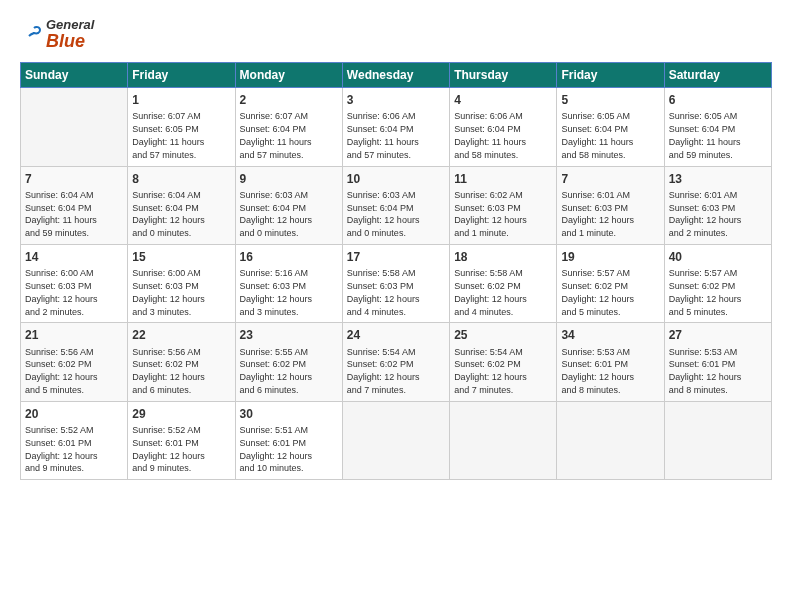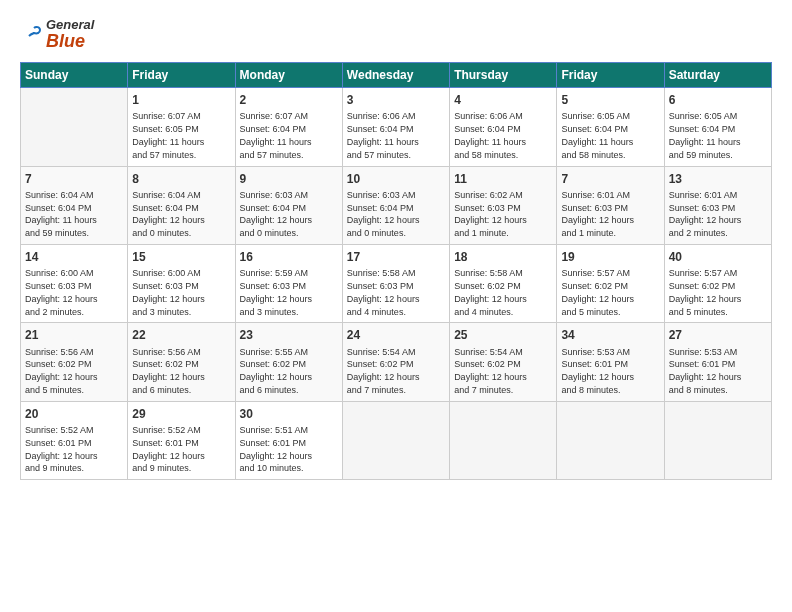--- a/index.html
+++ b/index.html
@@ -134,21 +134,21 @@
           <td><span class="day-num">8</span><span class="day-info">Sunrise: 6:04 AM</span><br><span class="day-info">Sunset: 6:04 PM</span><br><span class="day-info">Daylight: 12 hours</span><br><span class="day-info">and 0 minutes.</span></td>
           <td><span class="day-num">9</span><span class="day-info">Sunrise: 6:03 AM</span><br><span class="day-info">Sunset: 6:04 PM</span><br><span class="day-info">Daylight: 12 hours</span><br><span class="day-info">and 0 minutes.</span></td>
           <td><span class="day-num">10</span><span class="day-info">Sunrise: 6:03 AM</span><br><span class="day-info">Sunset: 6:04 PM</span><br><span class="day-info">Daylight: 12 hours</span><br><span class="day-info">and 0 minutes.</span></td>
           <td><span class="day-num">11</span><span class="day-info">Sunrise: 6:02 AM</span><br><span class="day-info">Sunset: 6:03 PM</span><br><span class="day-info">Daylight: 12 hours</span><br><span class="day-info">and 1 minute.</span></td>
           <td><span class="day-num">7</span><span class="day-info">Sunrise: 6:01 AM</span><br><span class="day-info">Sunset: 6:03 PM</span><br><span class="day-info">Daylight: 12 hours</span><br><span class="day-info">and 1 minute.</span></td>
           <td><span class="day-num">13</span><span class="day-info">Sunrise: 6:01 AM</span><br><span class="day-info">Sunset: 6:03 PM</span><br><span class="day-info">Daylight: 12 hours</span><br><span class="day-info">and 2 minutes.</span></td>
         </tr>
         <tr>
           <td><span class="day-num">14</span><span class="day-info">Sunrise: 6:00 AM</span><br><span class="day-info">Sunset: 6:03 PM</span><br><span class="day-info">Daylight: 12 hours</span><br><span class="day-info">and 2 minutes.</span></td>
           <td><span class="day-num">15</span><span class="day-info">Sunrise: 6:00 AM</span><br><span class="day-info">Sunset: 6:03 PM</span><br><span class="day-info">Daylight: 12 hours</span><br><span class="day-info">and 3 minutes.</span></td>
-          <td><span class="day-num">16</span><span class="day-info">Sunrise: 5:59 AM</span><br><span class="day-info">Sunset: 6:03 PM</span><br><span class="day-info">Daylight: 12 hours</span><br><span class="day-info">and 3 minutes.</span></td>
+          <td><span class="day-num">16</span><span class="day-info">Sunrise: 5:16 AM</span><br><span class="day-info">Sunset: 6:03 PM</span><br><span class="day-info">Daylight: 12 hours</span><br><span class="day-info">and 3 minutes.</span></td>
           <td><span class="day-num">17</span><span class="day-info">Sunrise: 5:58 AM</span><br><span class="day-info">Sunset: 6:03 PM</span><br><span class="day-info">Daylight: 12 hours</span><br><span class="day-info">and 4 minutes.</span></td>
           <td><span class="day-num">18</span><span class="day-info">Sunrise: 5:58 AM</span><br><span class="day-info">Sunset: 6:02 PM</span><br><span class="day-info">Daylight: 12 hours</span><br><span class="day-info">and 4 minutes.</span></td>
           <td><span class="day-num">19</span><span class="day-info">Sunrise: 5:57 AM</span><br><span class="day-info">Sunset: 6:02 PM</span><br><span class="day-info">Daylight: 12 hours</span><br><span class="day-info">and 5 minutes.</span></td>
           <td><span class="day-num">40</span><span class="day-info">Sunrise: 5:57 AM</span><br><span class="day-info">Sunset: 6:02 PM</span><br><span class="day-info">Daylight: 12 hours</span><br><span class="day-info">and 5 minutes.</span></td>
         </tr>
         <tr>
           <td><span class="day-num">21</span><span class="day-info">Sunrise: 5:56 AM</span><br><span class="day-info">Sunset: 6:02 PM</span><br><span class="day-info">Daylight: 12 hours</span><br><span class="day-info">and 5 minutes.</span></td>
           <td><span class="day-num">22</span><span class="day-info">Sunrise: 5:56 AM</span><br><span class="day-info">Sunset: 6:02 PM</span><br><span class="day-info">Daylight: 12 hours</span><br><span class="day-info">and 6 minutes.</span></td>
           <td><span class="day-num">23</span><span class="day-info">Sunrise: 5:55 AM</span><br><span class="day-info">Sunset: 6:02 PM</span><br><span class="day-info">Daylight: 12 hours</span><br><span class="day-info">and 6 minutes.</span></td>
           <td><span class="day-num">24</span><span class="day-info">Sunrise: 5:54 AM</span><br><span class="day-info">Sunset: 6:02 PM</span><br><span class="day-info">Daylight: 12 hours</span><br><span class="day-info">and 7 minutes.</span></td>

